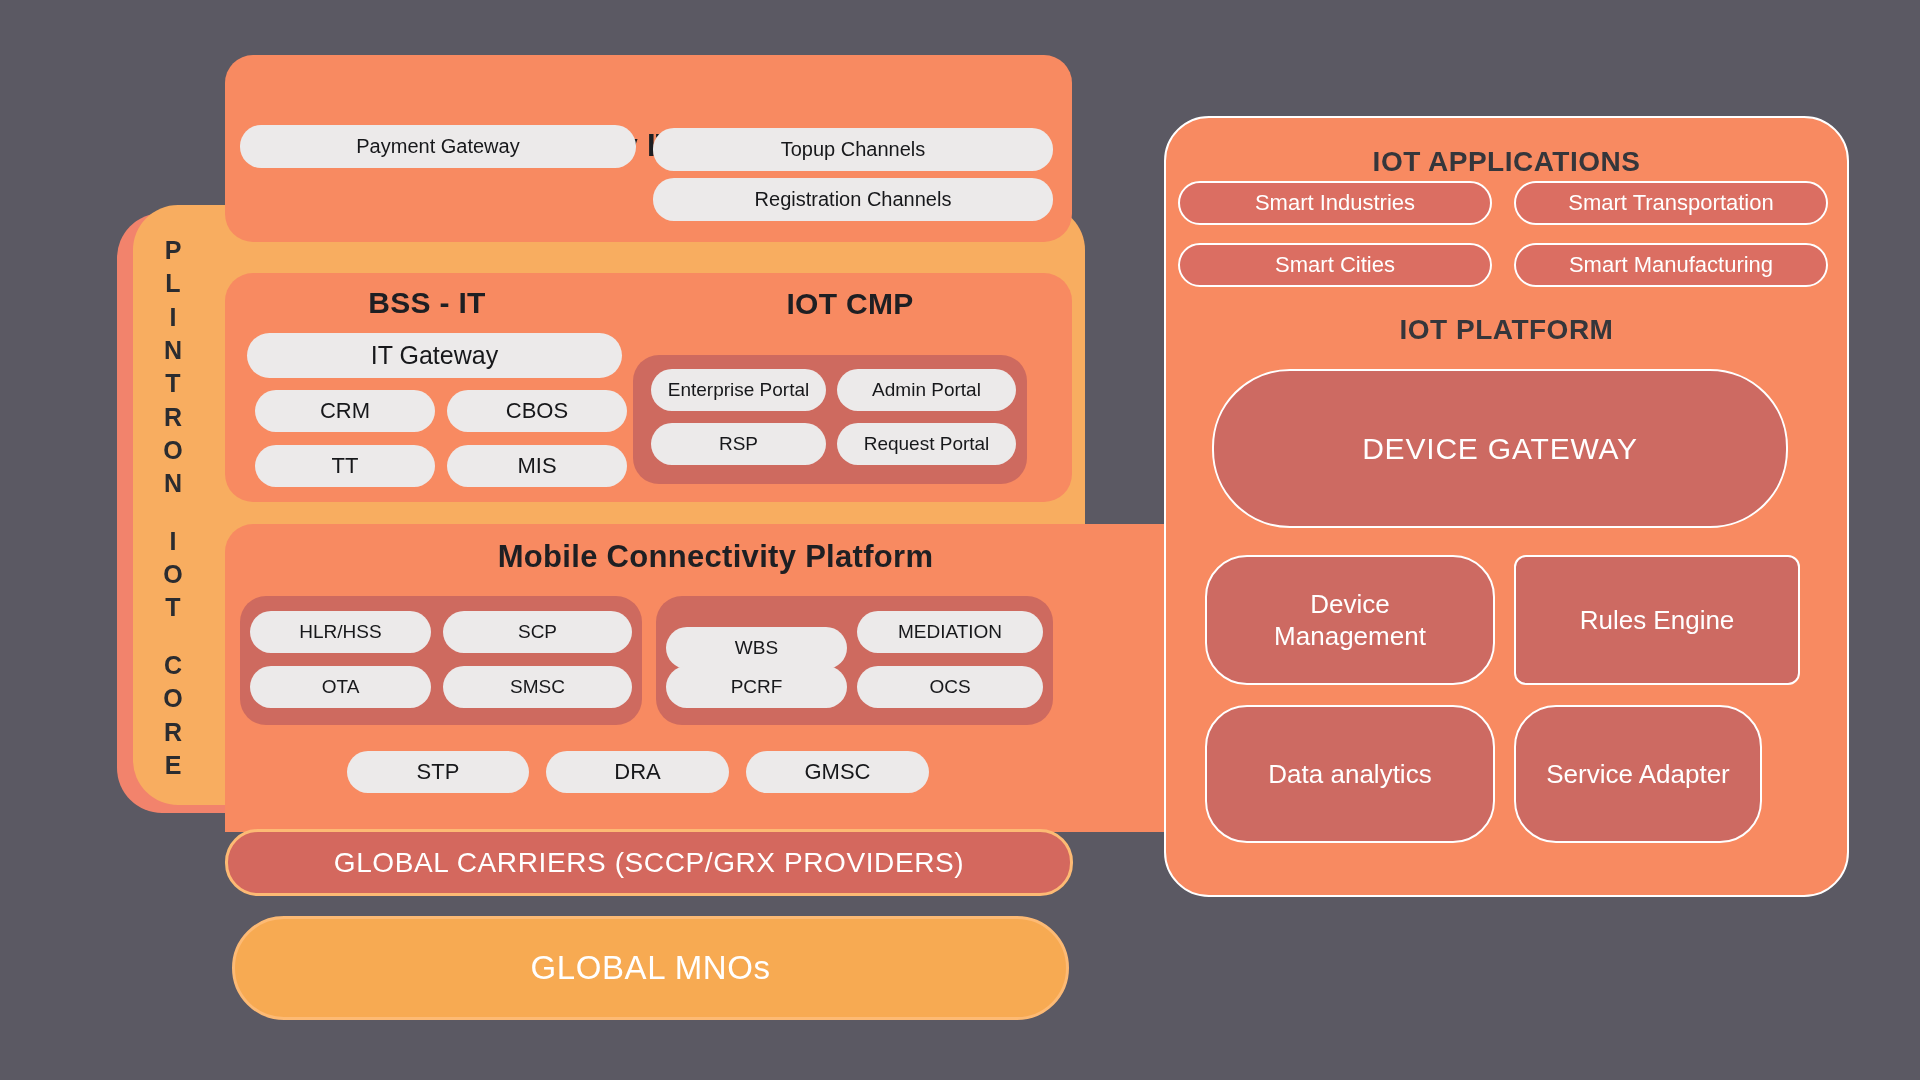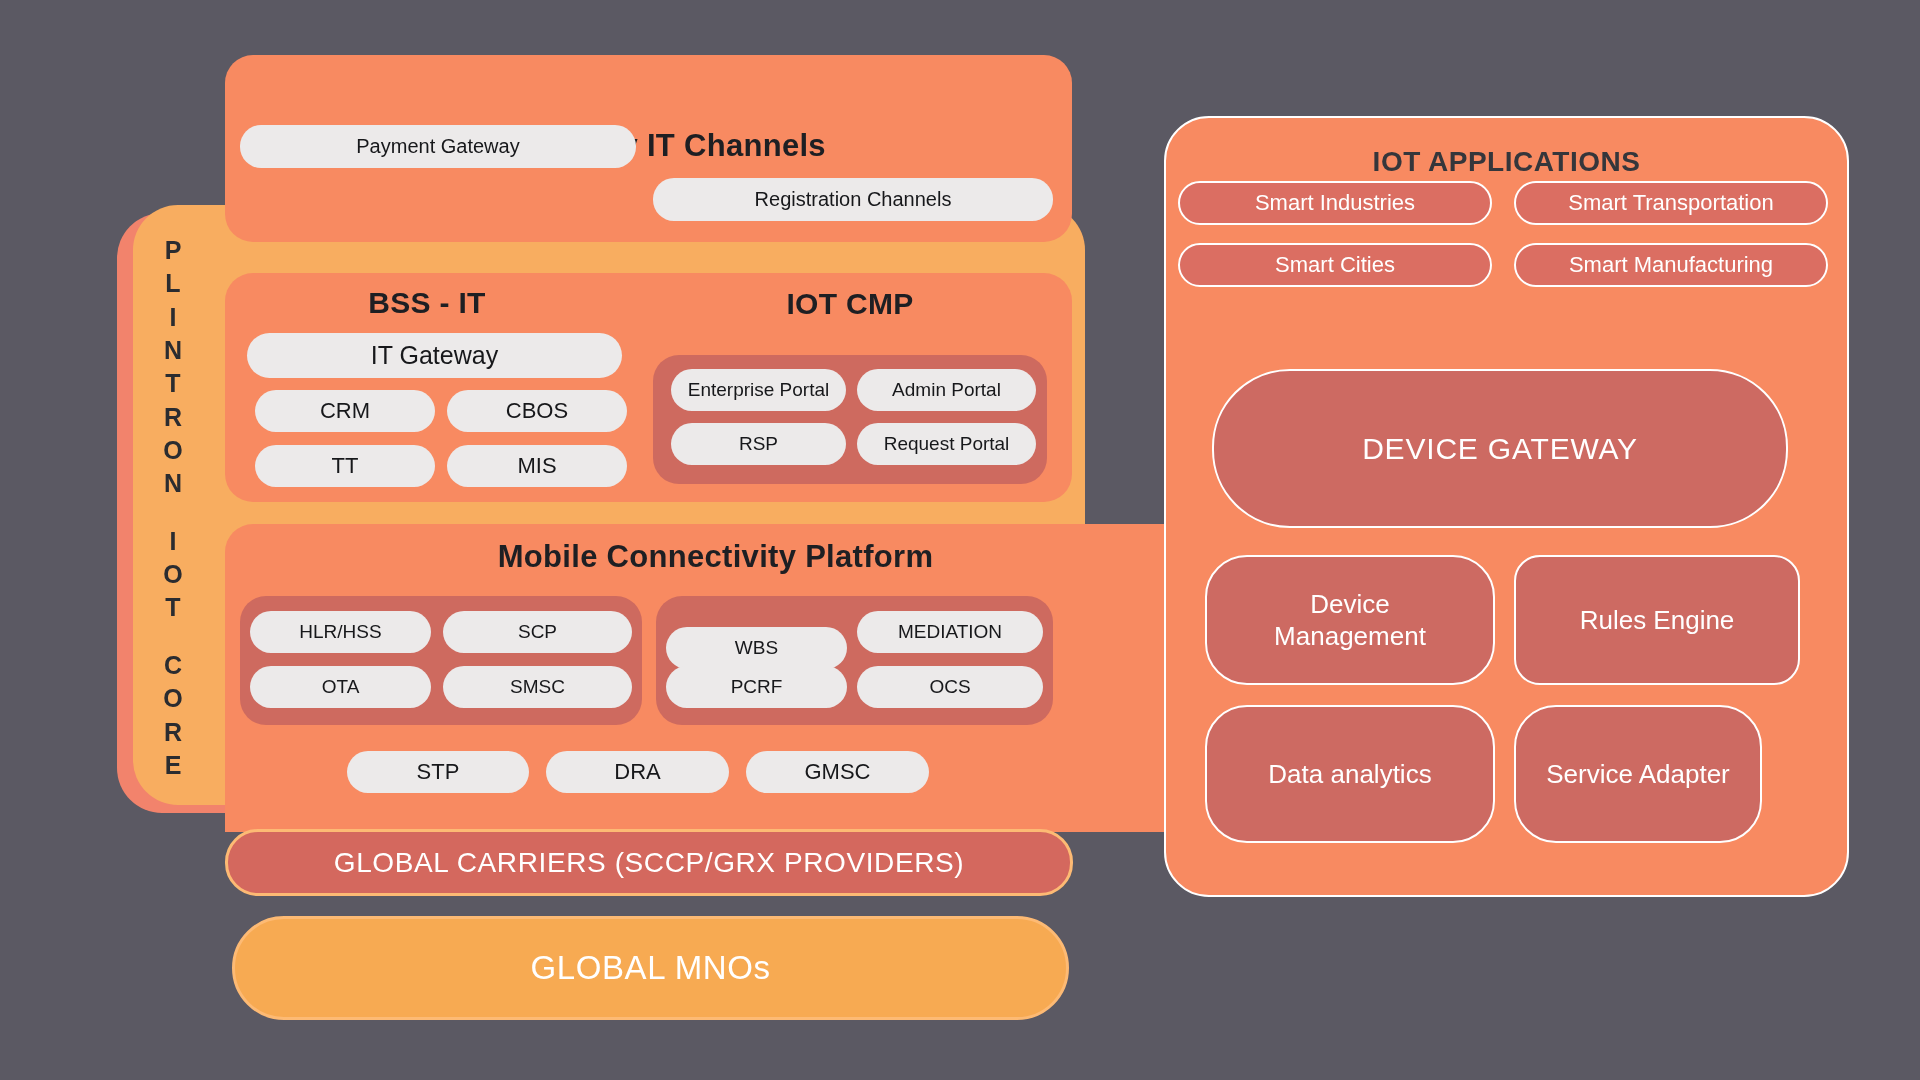--- a/index.html
+++ b/index.html
@@ -49,34 +49,35 @@
       <div class="lgap"></div>
       <span class="lchar">C</span>
       <span class="lchar">O</span>
       <span class="lchar">R</span>
       <span class="lchar">E</span>
     </div>
 
   <div class="card" style="left:225px;top:55px;width:847px;height:187px;">
     <div class="sec-title" style="top:73px;font-size:31px;">Third Party IT Channels</div>
     <div class="pill fs20" style="left:15px;top:70px;width:396px;height:43px;">Payment Gateway</div>
+    <div class="pill fs20" style="left:428px;top:73px;width:400px;height:43px;">Topup Channels</div>
     <div class="pill fs20" style="left:428px;top:123px;width:400px;height:43px;">Registration Channels</div>
   </div>
 
   <div class="card" style="left:225px;top:273px;width:847px;height:229px;">
     <div class="sec-title" style="left:0;width:404px;top:13px;font-size:30px;">BSS - IT</div>
     <div class="sec-title" style="left:428px;width:394px;top:14px;font-size:30px;">IOT CMP</div>
 
     <div class="pill fs25" style="left:22px;top:60px;width:375px;height:45px;border-radius:23px;">IT Gateway</div>
     <div class="pill fs22" style="left:30px;top:117px;width:180px;height:42px;">CRM</div>
     <div class="pill fs22" style="left:222px;top:117px;width:180px;height:42px;">CBOS</div>
     <div class="pill fs22" style="left:30px;top:172px;width:180px;height:42px;">TT</div>
     <div class="pill fs22" style="left:222px;top:172px;width:180px;height:42px;">MIS</div>
 
-    <div class="red-group" style="left:428px;top:82px;width:394px;height:129px;">
+    <div class="red-group" style="left:408px;top:82px;width:394px;height:129px;">
       <div class="pill fs19" style="left:18px;top:14px;width:175px;height:42px;">Enterprise Portal</div>
       <div class="pill fs19" style="left:204px;top:14px;width:179px;height:42px;">Admin Portal</div>
       <div class="pill fs19" style="left:18px;top:68px;width:175px;height:42px;">RSP</div>
       <div class="pill fs19" style="left:204px;top:68px;width:179px;height:42px;">Request Portal</div>
     </div>
   </div>
 
   <div class="card" style="left:225px;top:524px;width:981px;height:308px;border-bottom-left-radius:0;border-bottom-right-radius:0;">
     <div class="sec-title" style="top:15px;font-size:31px;">Mobile Connectivity Platform</div>
 
@@ -108,22 +109,23 @@
   <div class="abs" style="left:1164px;top:116px;width:685px;height:781px;background:#F88A61;
        border:2.5px solid #fff;box-sizing:border-box;border-radius:45px;">
 
     <div class="rp-head" style="top:28px;font-size:28px;">IOT APPLICATIONS</div>
 
     <div class="rp-pill" style="left:12px;top:63px;width:314px;height:44px;font-size:22px;">Smart Industries</div>
     <div class="rp-pill" style="left:348px;top:63px;width:314px;height:44px;font-size:22px;">Smart Transportation</div>
     <div class="rp-pill" style="left:12px;top:125px;width:314px;height:44px;font-size:22px;">Smart Cities</div>
     <div class="rp-pill" style="left:348px;top:125px;width:314px;height:44px;font-size:22px;">Smart Manufacturing</div>
 
+    <div class="rp-head" style="top:196px;font-size:28px;">IOT PLATFORM</div>
 
     <div class="rp-box" style="left:46px;top:251px;width:576px;height:159px;border-radius:78px;font-size:30px;letter-spacing:.8px;">DEVICE GATEWAY</div>
 
     <div class="rp-box" style="left:39px;top:437px;width:290px;height:130px;border-radius:42px;font-size:26px;padding:0 55px;box-sizing:border-box;">Device Management</div>
-    <div class="rp-box" style="left:348px;top:437px;width:286px;height:130px;border-radius:26px;font-size:26px;">Rules Engine</div>
+    <div class="rp-box" style="left:348px;top:437px;width:286px;height:130px;border-radius:12px;font-size:26px;">Rules Engine</div>
     <div class="rp-box" style="left:39px;top:587px;width:290px;height:138px;border-radius:42px;font-size:26px;">Data analytics</div>
     <div class="rp-box" style="left:348px;top:587px;width:248px;height:138px;border-radius:42px;font-size:26px;">Service Adapter</div>
   </div>
 
 </div>
 
 </body></html>

